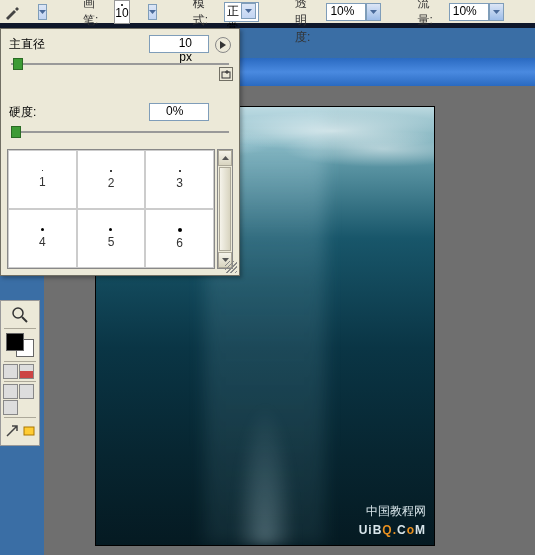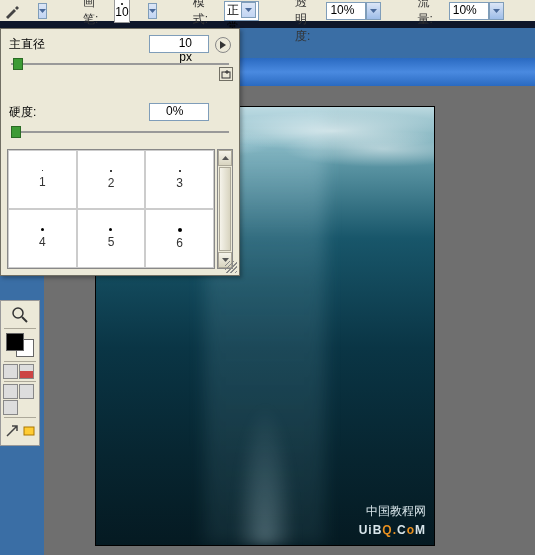--- a/index.html
+++ b/index.html
@@ -1,17 +1,17 @@
 <!DOCTYPE html>
 <html><head>
 <meta charset="utf-8">
 <style>
 *{box-sizing:border-box;margin:0;padding:0;font-family:"Microsoft YaHei",SimSun,Arial,sans-serif;font-size:12px}
 body{width:535px;height:555px;background:#3a6ea5;overflow:hidden;position:relative}
-.toolbar{height:28px;background:#ece9d8;border-bottom:7px solid #0f172a;display:flex;align-items:center;padding:8px 4px;gap:16px}
+.toolbar{height:28px;background:#ece9d8;border-bottom:5px solid #0f172a;display:flex;align-items:center;padding:8px 4px;gap:16px}
 .tool-icon{width:20px;height:20px;display:flex;align-items:center;justify-content:center}
 .sep{width:1px;height:22px;background:#aca899;margin:0 2px}
 .label{color:#333}
 .dropdown{background:#fff;border:1px solid #7f9db9;height:20px;display:flex;align-items:flex-start;padding:0 2px}
 .dd-arrow{width:15px;height:16px;background:linear-gradient(#dce6f6,#c2d5f3);border:1px solid #7f9db9;display:flex;align-items:center;justify-content:center;margin-left:2px}
 .brush-prev{width:24px;height:24px;background:#fff;border:1px solid #999;display:flex;flex-direction:column;align-items:center;justify-content:center;font-size:9px}
 .brush-dot{width:2px;height:2px;background:#000;border-radius:50%}
 .pct-box{display:flex;align-items:center}
 .pct-input{width:40px;height:18px;background:#fff;border:1px solid #7f9db9;padding:0 3px;text-align:left}
 .arrow-btn{width:15px;height:18px;background:linear-gradient(#dce6f6,#9ebde8);border:1px solid #7f9db9;display:flex;align-items:center;justify-content:center}

